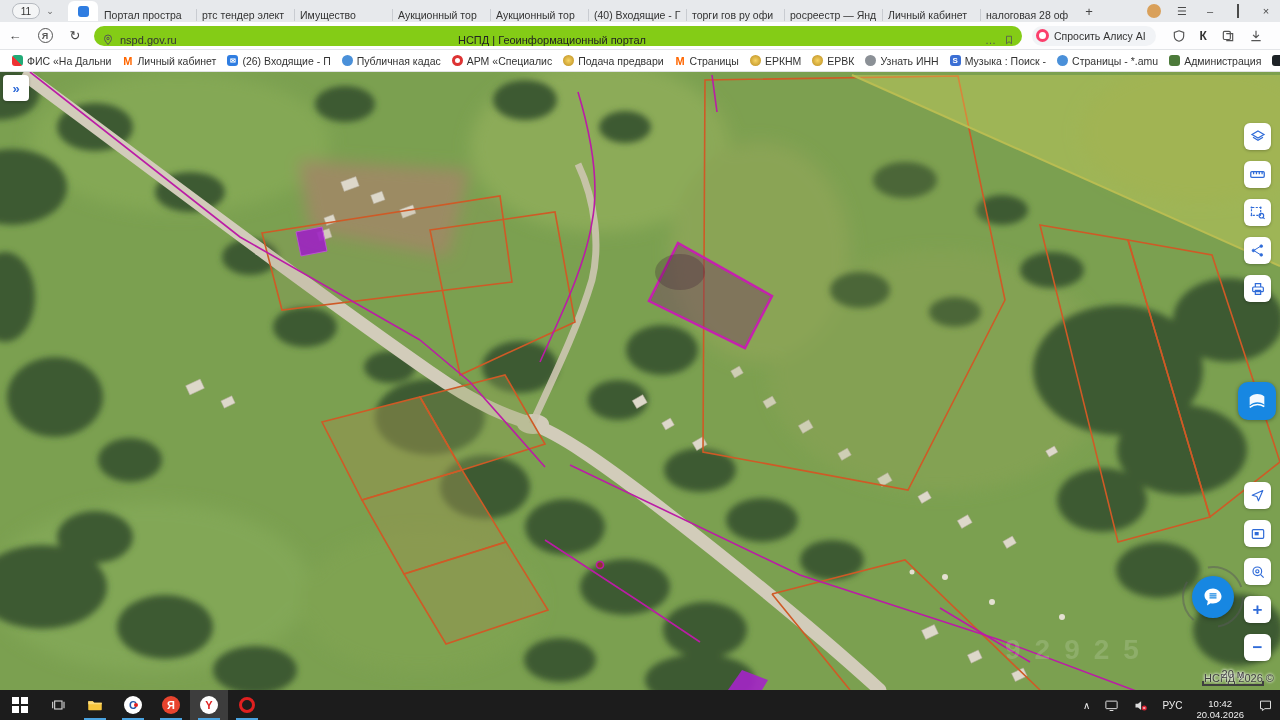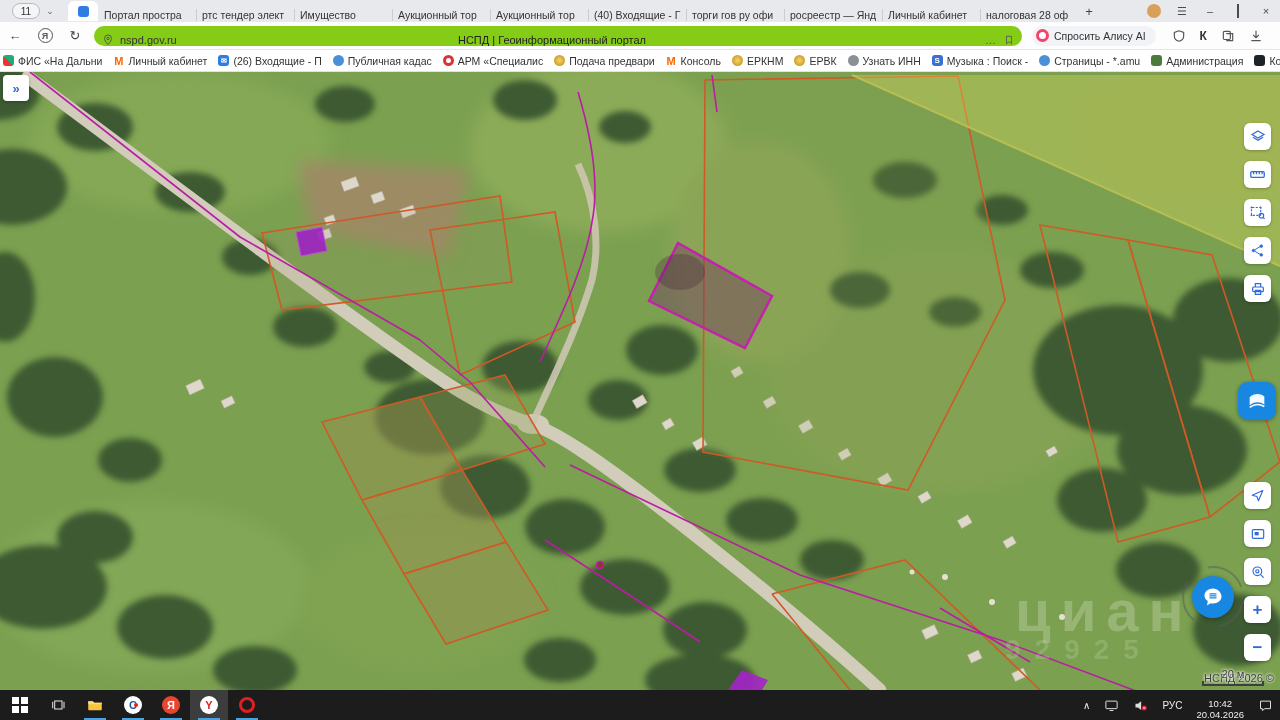--- a/index.html
+++ b/index.html
@@ -28,21 +28,21 @@
   .pin-ic { width:12px; height:12px; margin-right:6px; }
   #pagetitle { position:absolute; left:0; right:12px; text-align:center; color:#222; pointer-events:none; }
   #url-right { margin-left:auto; display:flex; align-items:center; gap:8px; color:#555; }
   .flag-ic { width:10px; height:12px; }
   #alice { height:20px; margin-left:10px; background:#f1f3f6; border-radius:10px; display:flex; align-items:center; gap:5px; padding:0 10px 0 4px; font-size:10.5px; color:#333; }
   .alice-ic { width:13px; height:13px; border-radius:50%; background:#fff; border:3px solid #fb3f6c; }
   #addr-icons { display:flex; align-items:center; gap:14px; margin-left:16px; color:#555; }
   #addr-icons svg { display:block; }
   .k-ic { font-size:12px; font-weight:bold; color:#333; }
 
-  #bookmarks { position:absolute; top:50px; left:0; width:1280px; height:22px; background:#fff; border-bottom:1px solid #e0e2e4; display:flex; align-items:center; font-size:10.5px; color:#333; padding:0 3px; overflow:hidden; }
+  #bookmarks { position:absolute; top:50px; left:0; width:1280px; height:22px; background:#fff; border-bottom:1px solid #e0e2e4; display:flex; align-items:center; font-size:10.5px; color:#333; padding:0 12px; overflow:hidden; }
   .bm { display:flex; align-items:center; gap:4px; margin-right:11px; white-space:nowrap; }
   .bfav { width:11px; height:11px; border-radius:3px; display:flex; align-items:center; justify-content:center; font-size:8px; font-weight:bold; color:#fff; flex:0 0 11px; }
   .bfav.grid { background:linear-gradient(45deg,#e33 50%,#2a7 50%); }
   .bfav.m { background:transparent; color:#f60; font-size:11px; }
   .bfav.mail { background:#2f7de1; border-radius:3px; font-size:7px; }
   .bfav.circle-blue { background:#4a90d9; border-radius:50%; }
   .bfav.circle-red { background:#fff; border:3px solid #d33; border-radius:50%; }
   .bfav.emblem { background:radial-gradient(#f7d463,#b98a1d); border-radius:50%; }
   .bfav.gray { background:#8b9096; border-radius:50%; }
   .bfav.s { background:#3b6fd4; }
@@ -200,21 +200,21 @@
       <span>АРМ «Специалис</span>
     </div>
 
     <div class="bm">
       <span class="bfav emblem"></span>
       <span>Подача предвари</span>
     </div>
 
     <div class="bm">
       <span class="bfav m">M</span>
-      <span>Консоль</span>
+      <span>Страницы</span>
     </div>
 
     <div class="bm">
       <span class="bfav emblem"></span>
       <span>ЕРКНМ</span>
     </div>
 
     <div class="bm">
       <span class="bfav emblem"></span>
       <span>ЕРВК</span>
@@ -370,21 +370,20 @@
       <ellipse cx="680" cy="200" rx="25" ry="18" fill="rgba(60,30,50,0.28)"></ellipse>
       <polygon points="296,160 322,155 327,179 301,184" fill="#9e22c4" opacity="0.9" stroke="#c24ae0"></polygon>
       <polygon points="728,618 742,598 768,608 762,618" fill="#a424c8" opacity="0.9"></polygon>
       <g>
         <polygon points="852,3 1280,3 1280,194" fill="rgba(230,225,100,0.33)"></polygon>
         <path d="M 852,3 L 1280,194" style="stroke:var(--yellow-line)" stroke-width="2" fill="none"></path>
       </g>
       <circle cx="1213" cy="525" r="30" fill="none" stroke="rgba(90,90,90,0.5)" stroke-width="2" stroke-dasharray="42 26"></circle>
     </svg>
 
-    <div class="wm" id="wm-word">циан</div>
     <div class="wm" id="wm-num">92925</div>
 
     <div class="map-btn" id="btn-expand">»</div>
 
 
     <div class="map-btn sq" style="top:51px">
       <svg width="16" height="16" viewBox="0 0 24 24" fill="none" stroke="#2f6bd8" stroke-width="1.8">
           <path d="M12 3 L21 8.2 12 13.4 3 8.2 Z"></path>
           <path d="M4.5 12.5 L12 17 19.5 12.5"></path>
         </svg>

